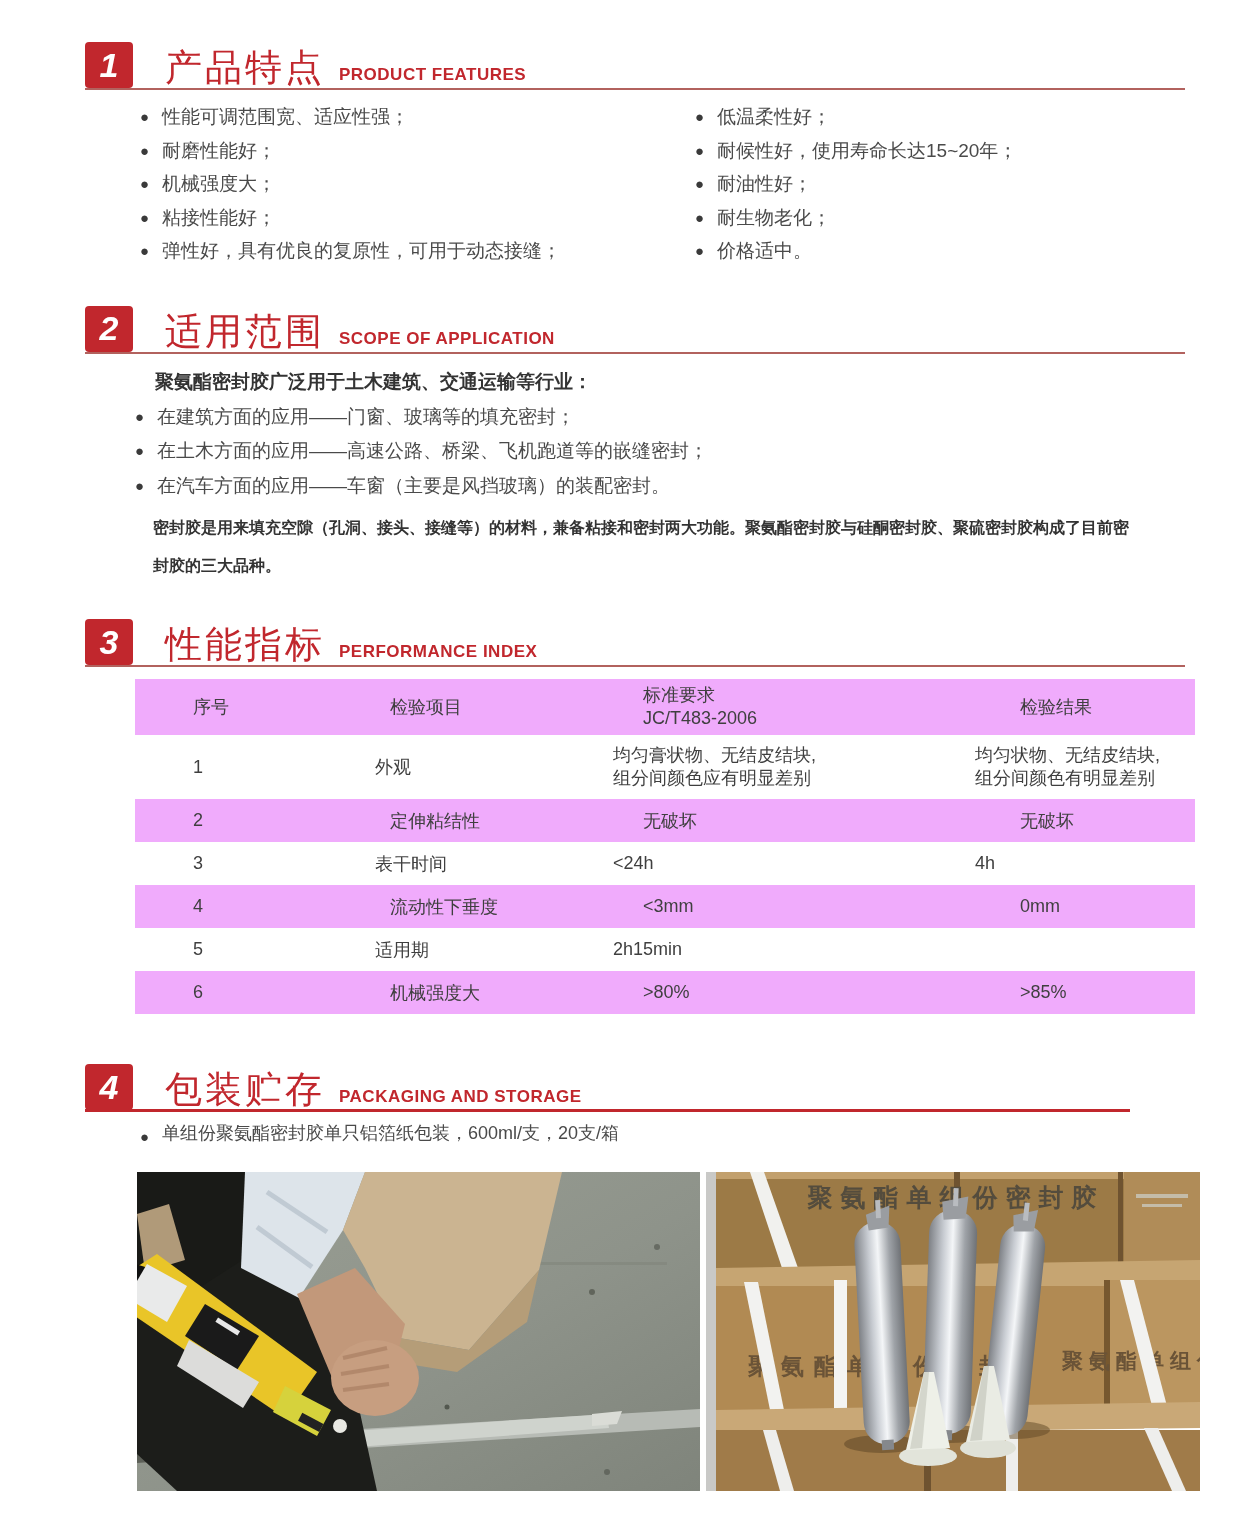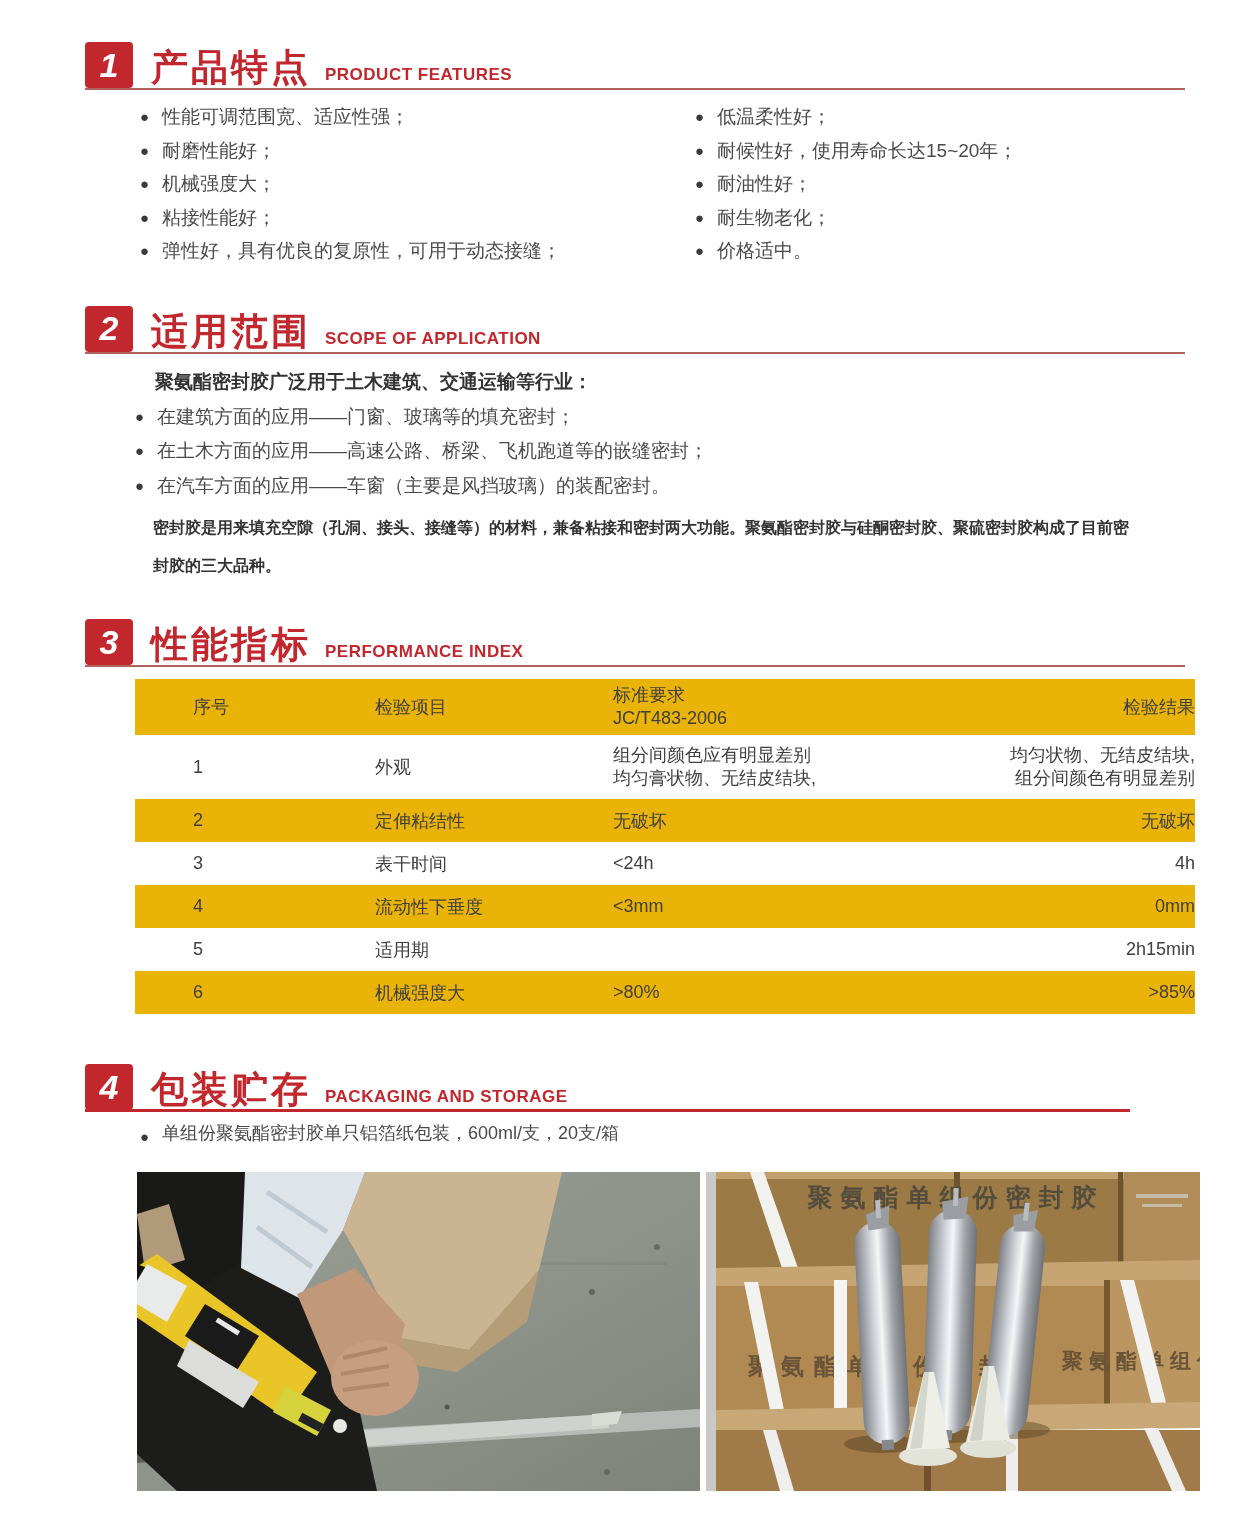--- a/index.html
+++ b/index.html
@@ -11,50 +11,50 @@
   .page{width:1250px;height:1513px;box-sizing:border-box;padding:38px 55px 0 85px;}
 
   
   .sec-header{position:relative;display:flex;align-items:flex-end;width:1100px;height:52px;}
   .sec-num{
     width:48px;height:46px;border-radius:4px;background:#c1272d;
     color:#fff;font-size:34px;font-weight:bold;font-style:italic;
     display:flex;align-items:center;justify-content:center;
     margin-bottom:2px;flex:0 0 auto;
   }
-  .sec-title-cn{font-size:37px;line-height:1;font-weight:bold;color:#c1272d;letter-spacing:3px;margin:0 14px 4px 18px;}
+  .sec-title-cn{font-size:37px;line-height:1;font-weight:normal;color:#c1272d;letter-spacing:3px;margin:0 14px 4px 32px;}
   .sec-title-en{font-size:17px;line-height:1;font-weight:bold;color:#c1272d;margin-bottom:7px;letter-spacing:.5px;text-align:center;}
   .sec-rule{position:absolute;left:0;bottom:0;height:2px;width:1100px;background:#b2625e;}
   .sec-rule.thick{height:3px;background:#c1272d;width:1045px;}
 
   
   .feature-cols{display:flex;margin-top:10px;}
   .feature-col{width:555px;}
   .blist{list-style:none;margin:0;padding:0;}
   .blist li{display:flex;align-items:flex-start;line-height:33.5px;font-size:19px;color:#4a4a4a;}
   .dot{flex:0 0 auto;width:22px;margin-left:55px;font-size:15px;color:#3a3a3a;line-height:33.5px;}
   .blist.tight li{line-height:34.5px;}
   .blist.tight .dot{margin-left:50px;}
 
   
   .s2-intro{margin:14px 0 2px 70px;font-size:19px;font-weight:bold;color:#333;line-height:30px;font-family:Liberation Mono, monospace;}
   .s2-para{margin:6px 55px 0 68px;font-size:16px;font-weight:bold;color:#333;line-height:38px;}
 
   
   .tbl{margin:12px 0 0 50px;width:1060px;font-size:18px;color:#3f3f3f;}
   .tr{display:flex;align-items:center;}
-  .tr.gray{background:#eab308;}
+  .tr.gray{background:#f0abfc;gap:15px;}
   .tr.head{height:56px;}
   .tr.tall{height:64px;}
   .tr.norm{height:43px;}
   .td{box-sizing:border-box;}
   .c1{width:240px;padding-left:58px;}
   .c2{width:238px;font-family:Liberation Mono, monospace;}
   .c3{width:362px;}
-  .c4{flex:1;text-align:right;}
+  .c4{flex:1;}
   .cell-line{display:block;line-height:23px;}
 
   
   .s4-bullet{display:flex;margin-top:8px;font-size:18px;color:#4a4a4a;line-height:26px;}
   .photos{display:flex;margin:18px 0 0 52px;gap:6px;}
   .photo{display:block;flex:0 0 auto;}
   .photo svg{display:block;}
 </style>
 </head>
 <body>
@@ -158,22 +158,22 @@
         <span class="cell-line">标准要求</span>
         <span class="cell-line">JC/T483-2006</span>
       </div>
       <div class="td c4">检验结果</div>
     </div>
 
     <div class="tr tall">
       <div class="td c1">1</div>
       <div class="td c2">外观</div>
       <div class="td c3">
+        <span class="cell-line">均匀膏状物、无结皮结块,</span>
         <span class="cell-line">组分间颜色应有明显差别</span>
-        <span class="cell-line">均匀膏状物、无结皮结块,</span>
       </div>
       <div class="td c4">
         <span class="cell-line">均匀状物、无结皮结块,</span>
         <span class="cell-line">组分间颜色有明显差别</span>
       </div>
     </div>
 
     <div class="tr norm gray">
       <div class="td c1">2</div>
       <div class="td c2">定伸粘结性</div>

